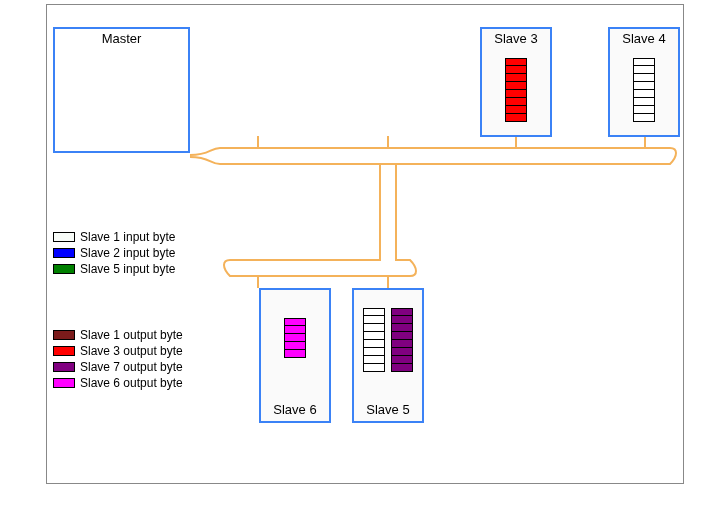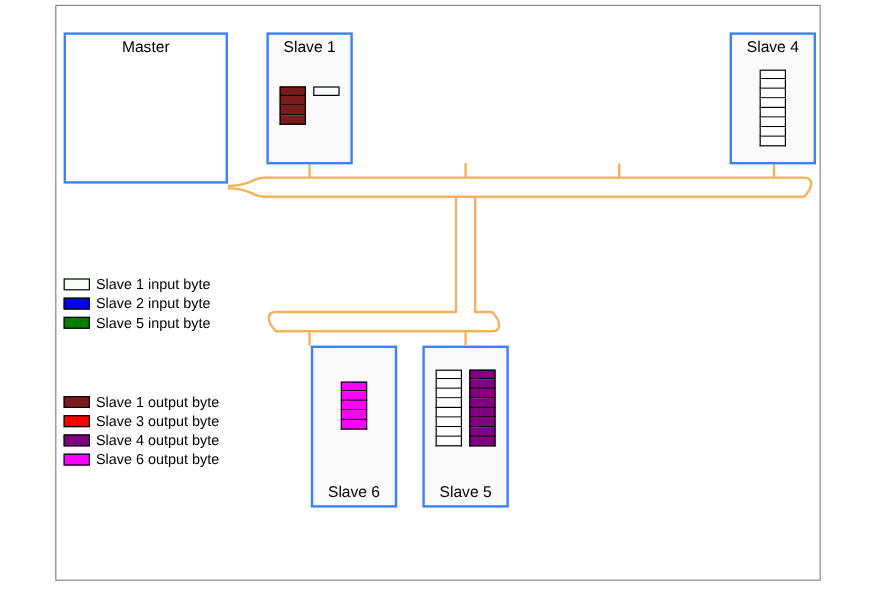--- a/index.html
+++ b/index.html
@@ -112,36 +112,37 @@
 
       <line x1="258" y1="276" x2="258" y2="288"></line>
       <line x1="388" y1="276" x2="388" y2="288"></line>
     </g>
   </svg>
 
   <div id="master" class="node" style="left:53px; top:27px; width:137px; height:126px;">
     <div class="title">Master</div>
   </div>
 
-  <div class="node" style="left:222px; top:27px; width:72px; height:110px;">
-    <div class="title">Slave 1</div>
-    <div class="body" style="margin-top:22px;">
-      <div class="stack">
-        <div class="cell" style="background-color: rgb(123, 27, 27);"></div>
-        <div class="cell" style="background-color: rgb(123, 27, 27);"></div>
-        <div class="cell" style="background-color: rgb(123, 27, 27);"></div>
-        <div class="cell" style="background-color: rgb(123, 27, 27);"></div>
-      </div>
-      <div class="stack">
-        <div class="cell" style="background-color: rgb(248, 252, 248);"></div>
-      </div>
-    </div>
-  </div>
-
-
+
+
+  <div class="node" style="left:480px; top:27px; width:72px; height:110px;">
+    <div class="title">Slave 3</div>
+    <div class="body" style="margin-top:8px;">
+      <div class="stack">
+        <div class="cell" style="background-color: rgb(255, 0, 0);"></div>
+        <div class="cell" style="background-color: rgb(255, 0, 0);"></div>
+        <div class="cell" style="background-color: rgb(255, 0, 0);"></div>
+        <div class="cell" style="background-color: rgb(255, 0, 0);"></div>
+        <div class="cell" style="background-color: rgb(255, 0, 0);"></div>
+        <div class="cell" style="background-color: rgb(255, 0, 0);"></div>
+        <div class="cell" style="background-color: rgb(255, 0, 0);"></div>
+        <div class="cell" style="background-color: rgb(255, 0, 0);"></div>
+      </div>
+    </div>
+  </div>
 
   <div class="node" style="left:608px; top:27px; width:72px; height:110px;">
     <div class="title">Slave 4</div>
     <div class="body" style="margin-top:8px;">
       <div class="stack">
         <div class="cell" style="background-color: rgb(255, 255, 255);"></div>
         <div class="cell" style="background-color: rgb(255, 255, 255);"></div>
         <div class="cell" style="background-color: rgb(255, 255, 255);"></div>
         <div class="cell" style="background-color: rgb(255, 255, 255);"></div>
         <div class="cell" style="background-color: rgb(255, 255, 255);"></div>
@@ -210,21 +211,21 @@
     <div class="row">
         <div class="sw" style="background-color: rgb(123, 27, 27);"></div>
         <span>Slave 1 output byte</span>
       </div>
     <div class="row">
         <div class="sw" style="background-color: rgb(255, 0, 0);"></div>
         <span>Slave 3 output byte</span>
       </div>
     <div class="row">
         <div class="sw" style="background-color: rgb(128, 0, 128);"></div>
-        <span>Slave 4 output byte</span>
+        <span>Slave 7 output byte</span>
       </div>
     <div class="row">
         <div class="sw" style="background-color: rgb(255, 0, 255);"></div>
         <span>Slave 6 output byte</span>
       </div>
   </div>
 
 </div>
 
 </body></html>

